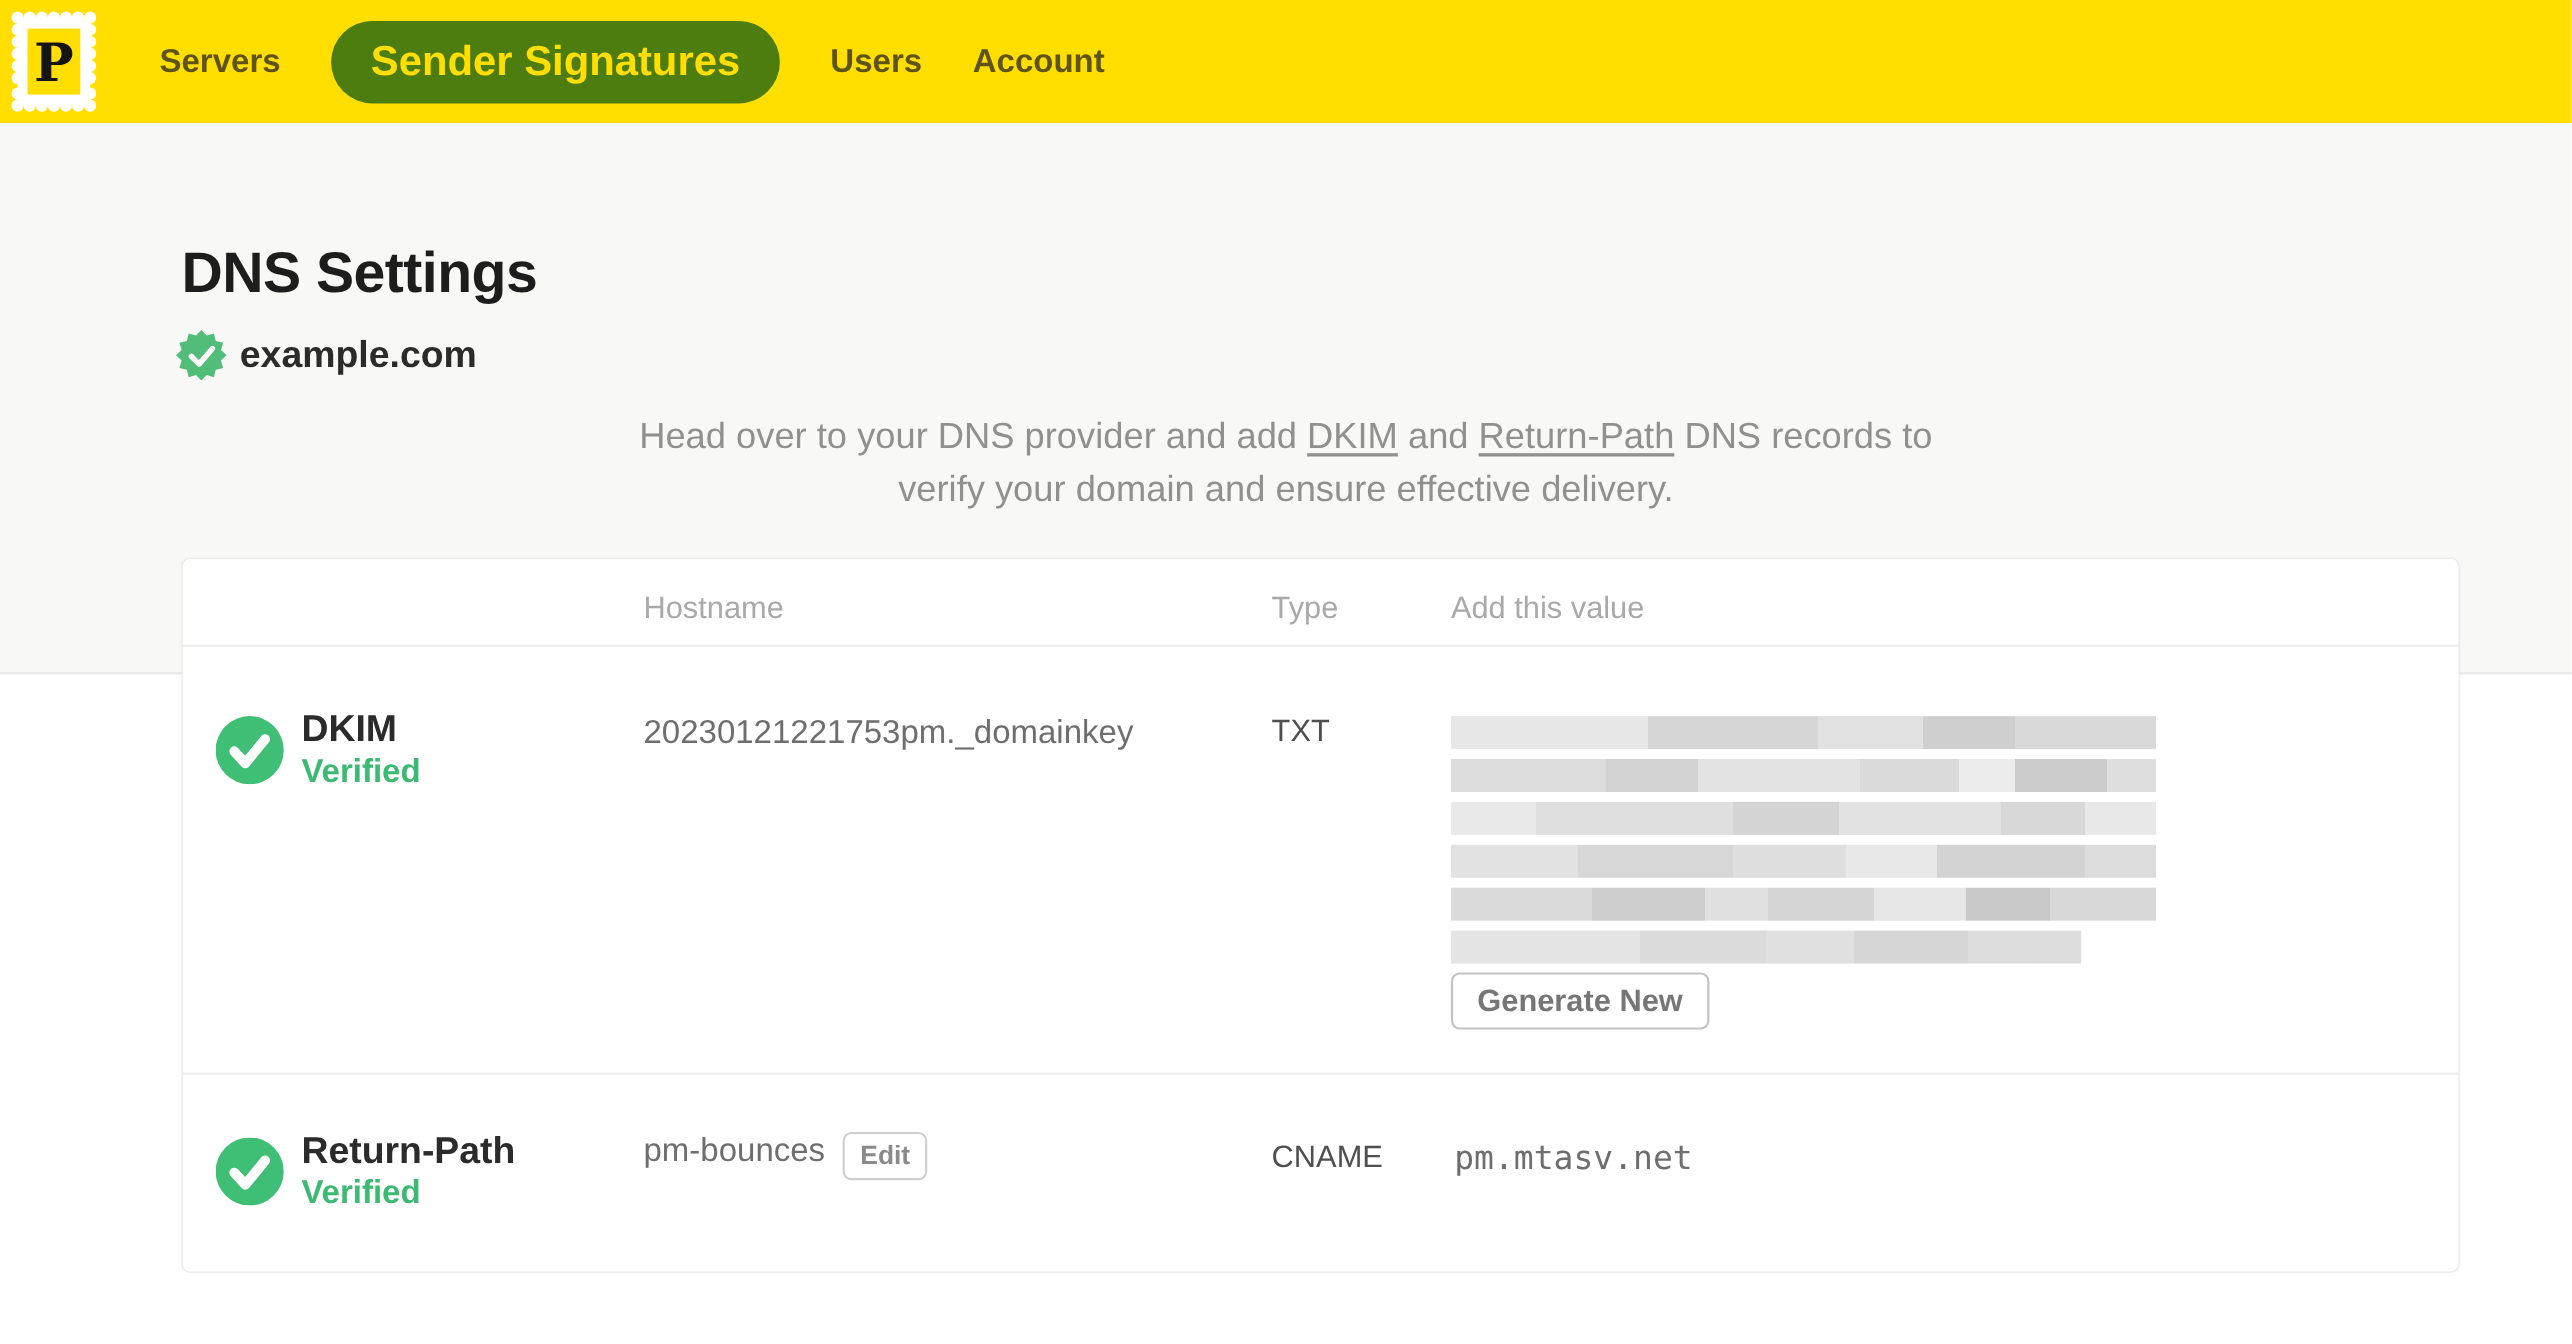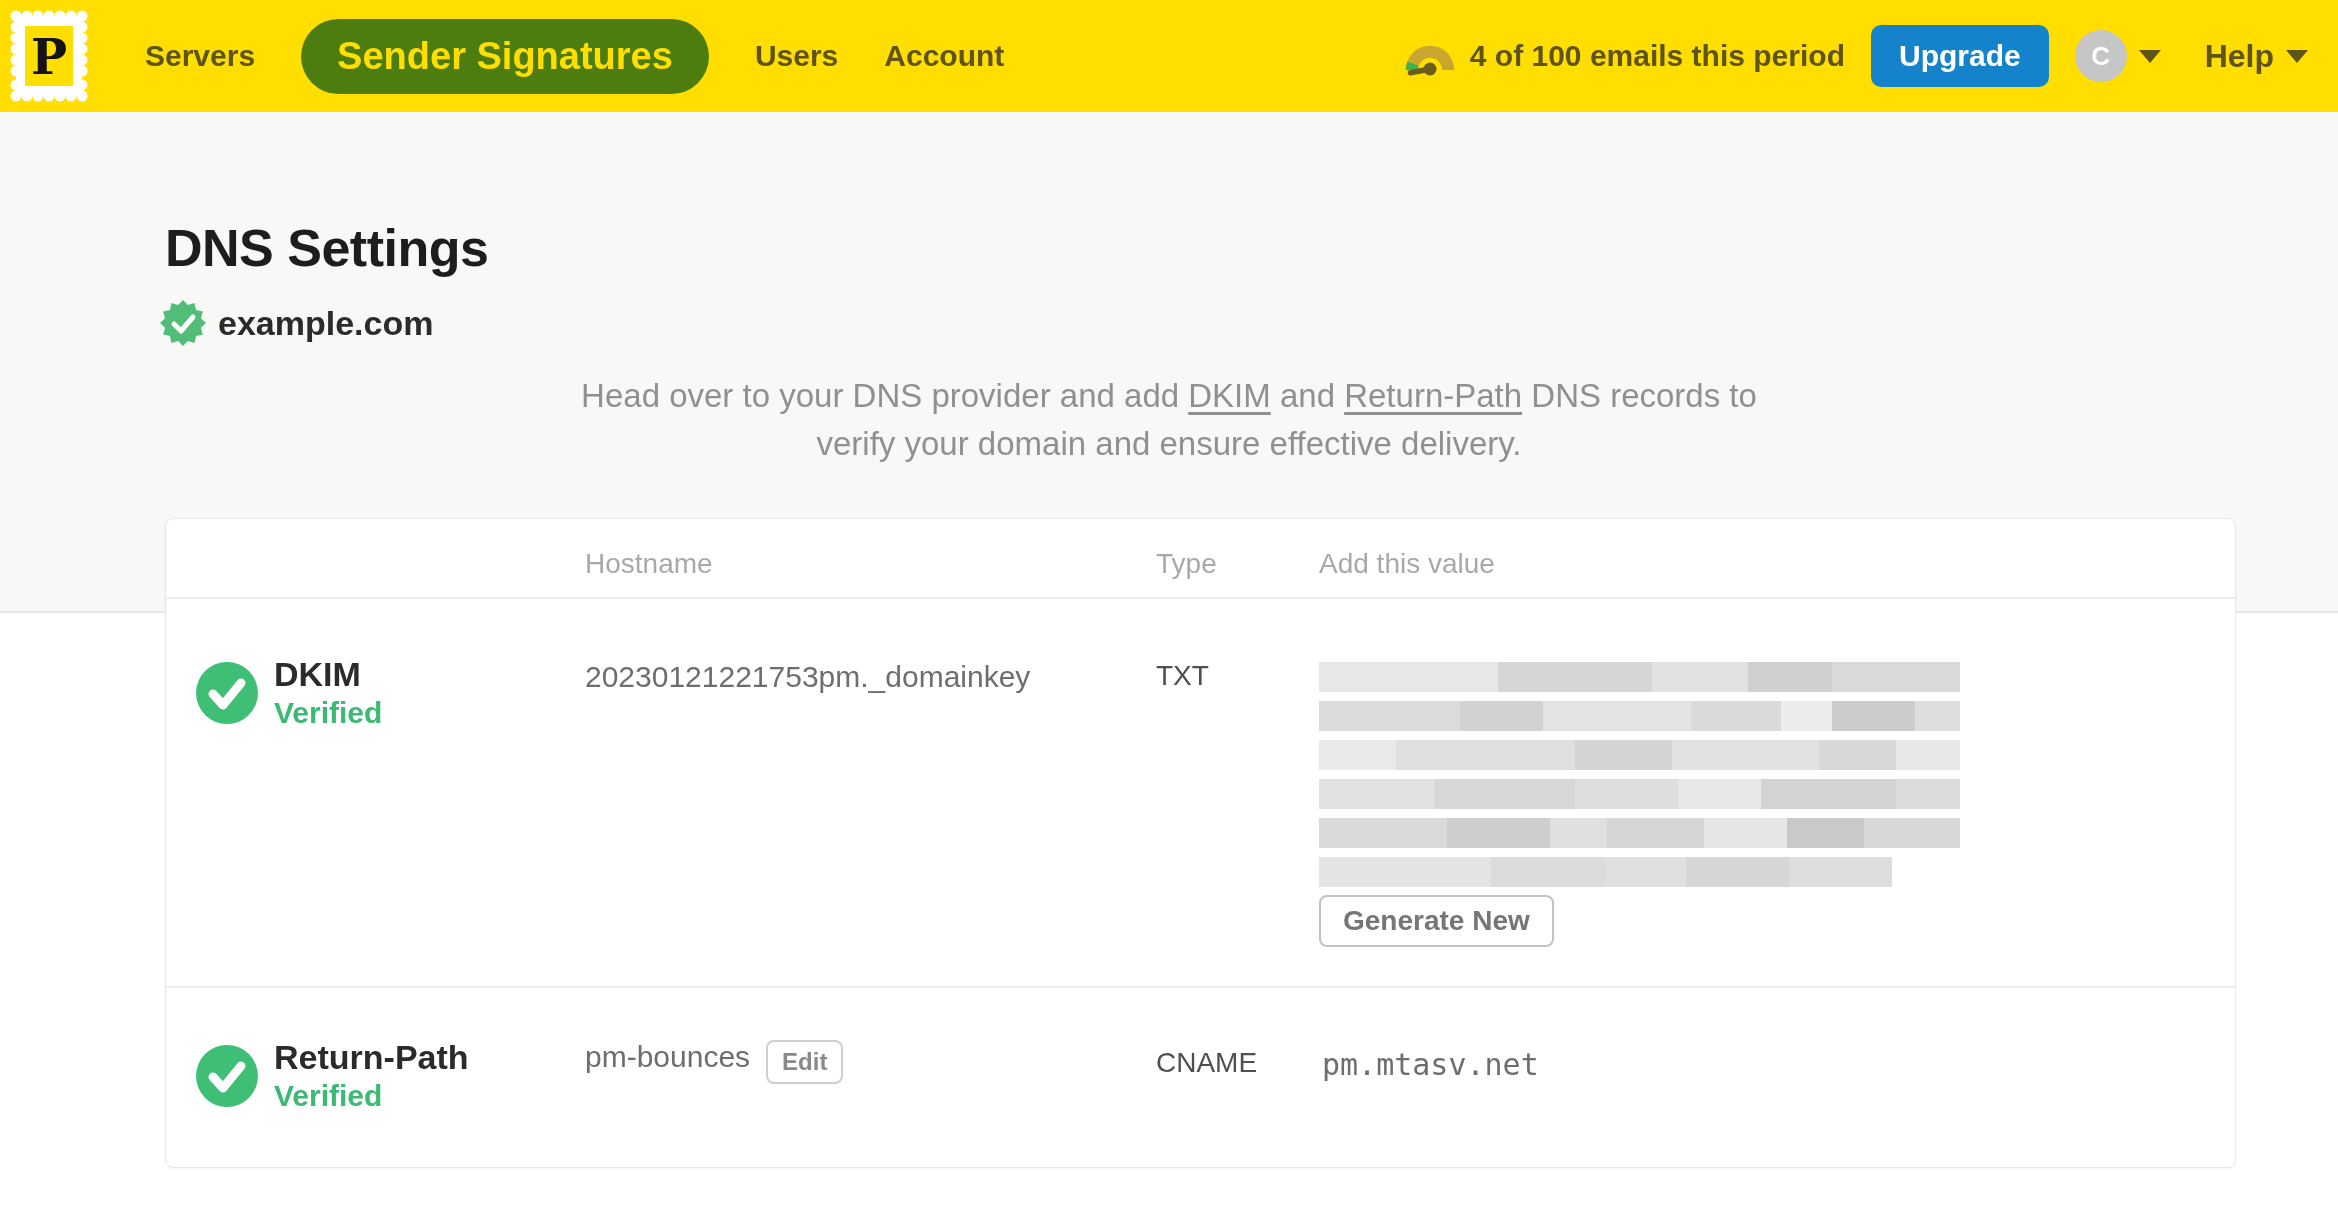--- a/index.html
+++ b/index.html
@@ -39,21 +39,21 @@
   .page-title { position:absolute; left:165px; top:218px; font-size:52px; font-weight:bold;
     color:#1d1d1d; letter-spacing:-0.5px; }
   .domain-row { position:absolute; left:160px; top:300px; display:flex; align-items:center; gap:12px; }
   .seal { width:46px; height:46px; }
   .domain-name { font-size:34px; font-weight:bold; color:#2b2b2b; }
   .description { position:absolute; left:50%; transform:translateX(-50%); top:372px;
     width:1260px; text-align:center; font-size:33px; color:#909090; line-height:48px; }
   .description a { color:#909090; text-decoration:underline; text-underline-offset:5px; cursor:pointer; }
 
   
-  .card { position:absolute; left:165px; top:518px; width:2071px; height:650px;
+  .card { position:absolute; left:165px; top:507px; width:2071px; height:650px;
     background:#ffffff; border:1px solid #e8e8e8; border-radius:8px;
     box-shadow:0 1px 3px rgba(0,0,0,0.03); }
   .th { position:absolute; font-size:28px; color:#a9a9a9; top:29px; }
   .th-hostname { left:419px; } .th-type { left:990px; } .th-value { left:1153px; }
   .header-divider { position:absolute; top:78px; left:0; width:100%; height:2px; background:#ededed; }
   .row-divider { position:absolute; top:467px; left:0; width:100%; height:2px; background:#ececec; }
 
   .check-circle { position:absolute; left:30px; width:62px; height:62px; }
   .rec-name { position:absolute; left:108px; font-size:34px; font-weight:bold; color:#2b2b2b; }
   .rec-status { position:absolute; left:108px; font-size:30px; font-weight:bold; color:#3cba74; }
@@ -123,38 +123,20 @@
 
     <div class="nav-links">
       <span class="nav-link">Servers</span>
       <span class="nav-pill">Sender Signatures</span>
       <span class="nav-link">Users</span>
       <span class="nav-link">Account</span>
     </div>
 
     <div class="nav-spacer"></div>
 
-    <div class="nav-right">
-      <svg class="gauge" viewBox="0 0 56 42">
-        <path d="M2,36 A26,26 0 0 1 54,36 L41,36 A13,13 0 0 0 15,36 Z" fill="#c9a62e"></path>
-        <path d="M2,36 A26,26 0 0 1 3.6,26.8 L15.8,31.4 A13,13 0 0 0 15,36 Z" fill="#3bb54a"></path>
-        <line x1="28" y1="35" x2="7" y2="39" stroke="#6b5d1d" stroke-width="6" stroke-linecap="round"></line>
-        <circle cx="28" cy="35" r="7" fill="#6b5d1d"></circle>
-      </svg>
-      <span class="usage-text">4 of 100 emails this period</span>
-      <button class="upgrade-btn">Upgrade</button>
-      <div class="avatar-wrap">
-        <div class="avatar">C</div>
-        <div class="caret"></div>
-      </div>
-      <div class="help-wrap">
-        <span class="help-label">Help</span>
-        <div class="caret"></div>
-      </div>
-    </div>
   </div>
 
   <div class="band-gray"></div>
 
   <h1 class="page-title">DNS Settings</h1>
 
   <div class="domain-row">
     <svg class="seal" viewBox="0 0 46 46">
       <polygon fill="#52bd79" points="46,23 40.9,27.8 42.9,34.5 36.1,36.1 34.5,42.9 27.8,40.9 23,46 18.2,40.9 11.5,42.9 9.9,36.1 3.1,34.5 5.1,27.8 0,23 5.1,18.2 3.1,11.5 9.9,9.9 11.5,3.1 18.2,5.1 23,0 27.8,5.1 34.5,3.1 36.1,9.9 42.9,11.5 40.9,18.2"></polygon>
       <polyline points="14,24 21,31 33,17" fill="none" stroke="#ffffff" stroke-width="5" stroke-linecap="round" stroke-linejoin="round"></polyline>

